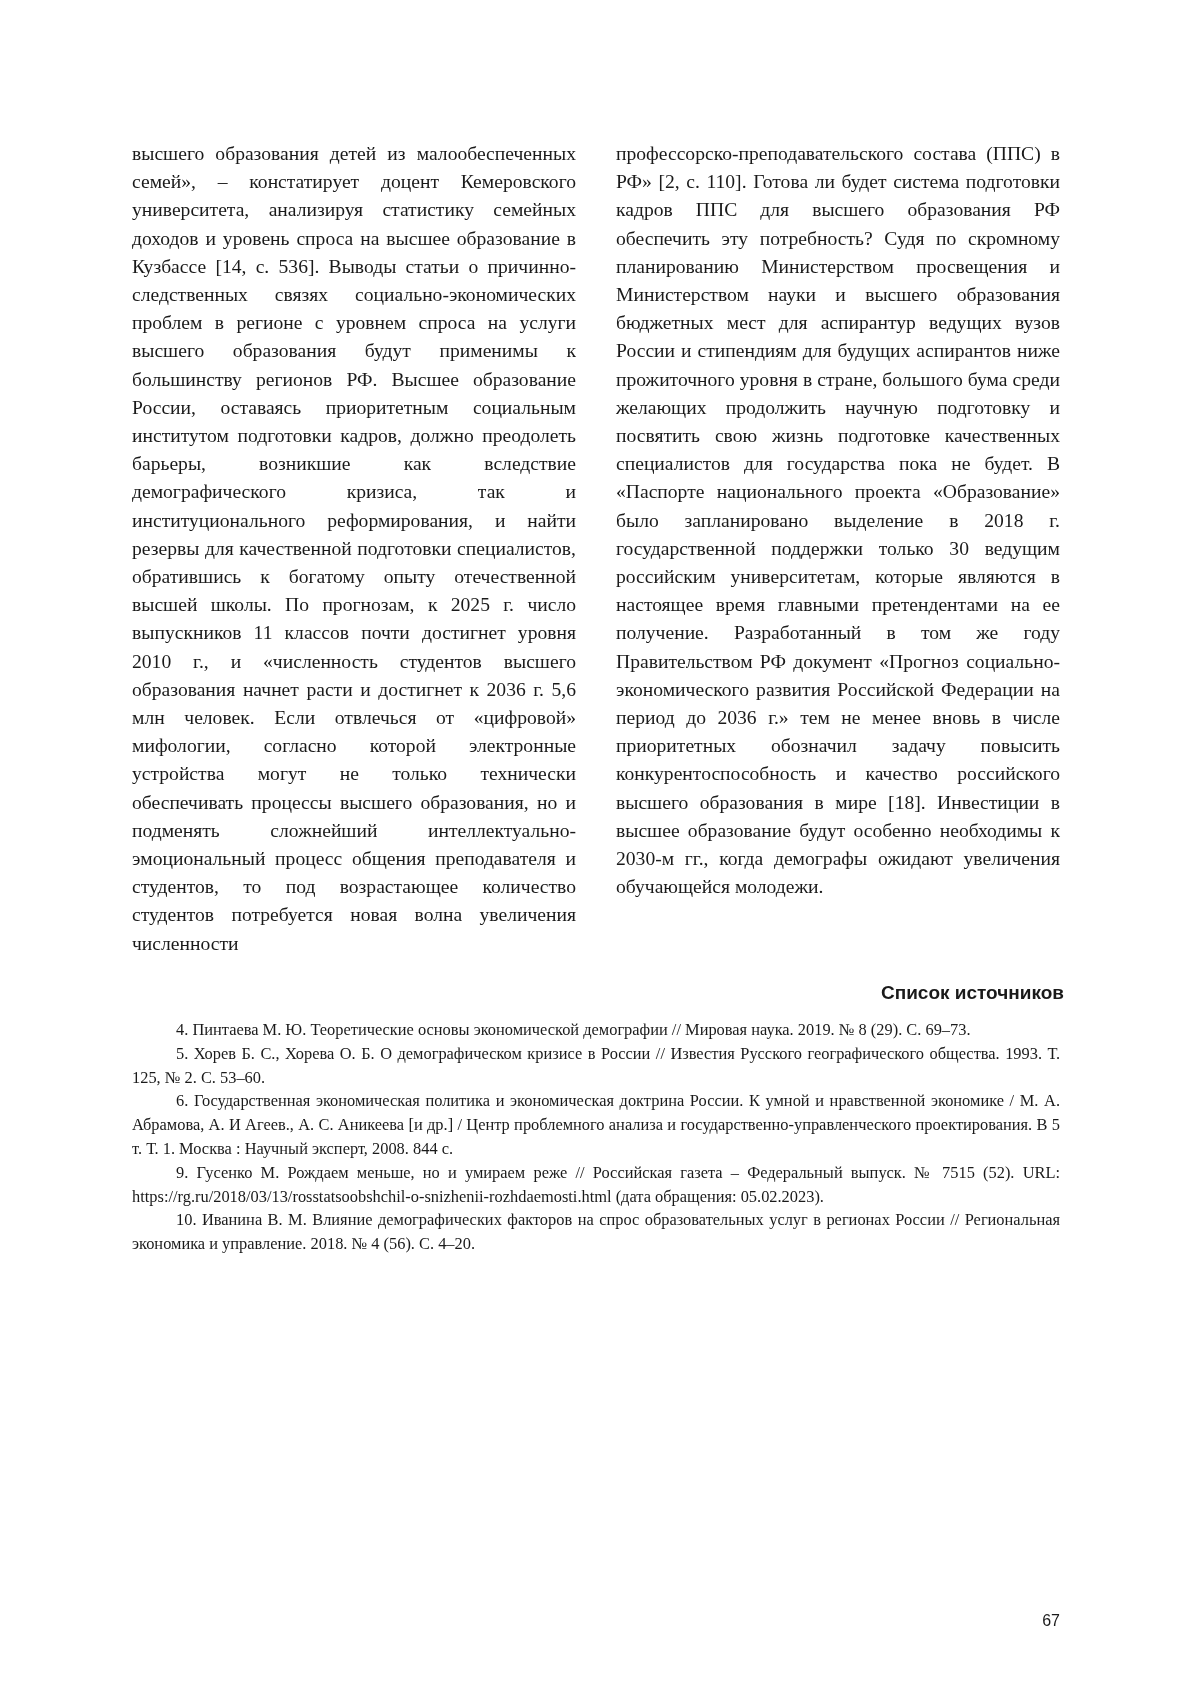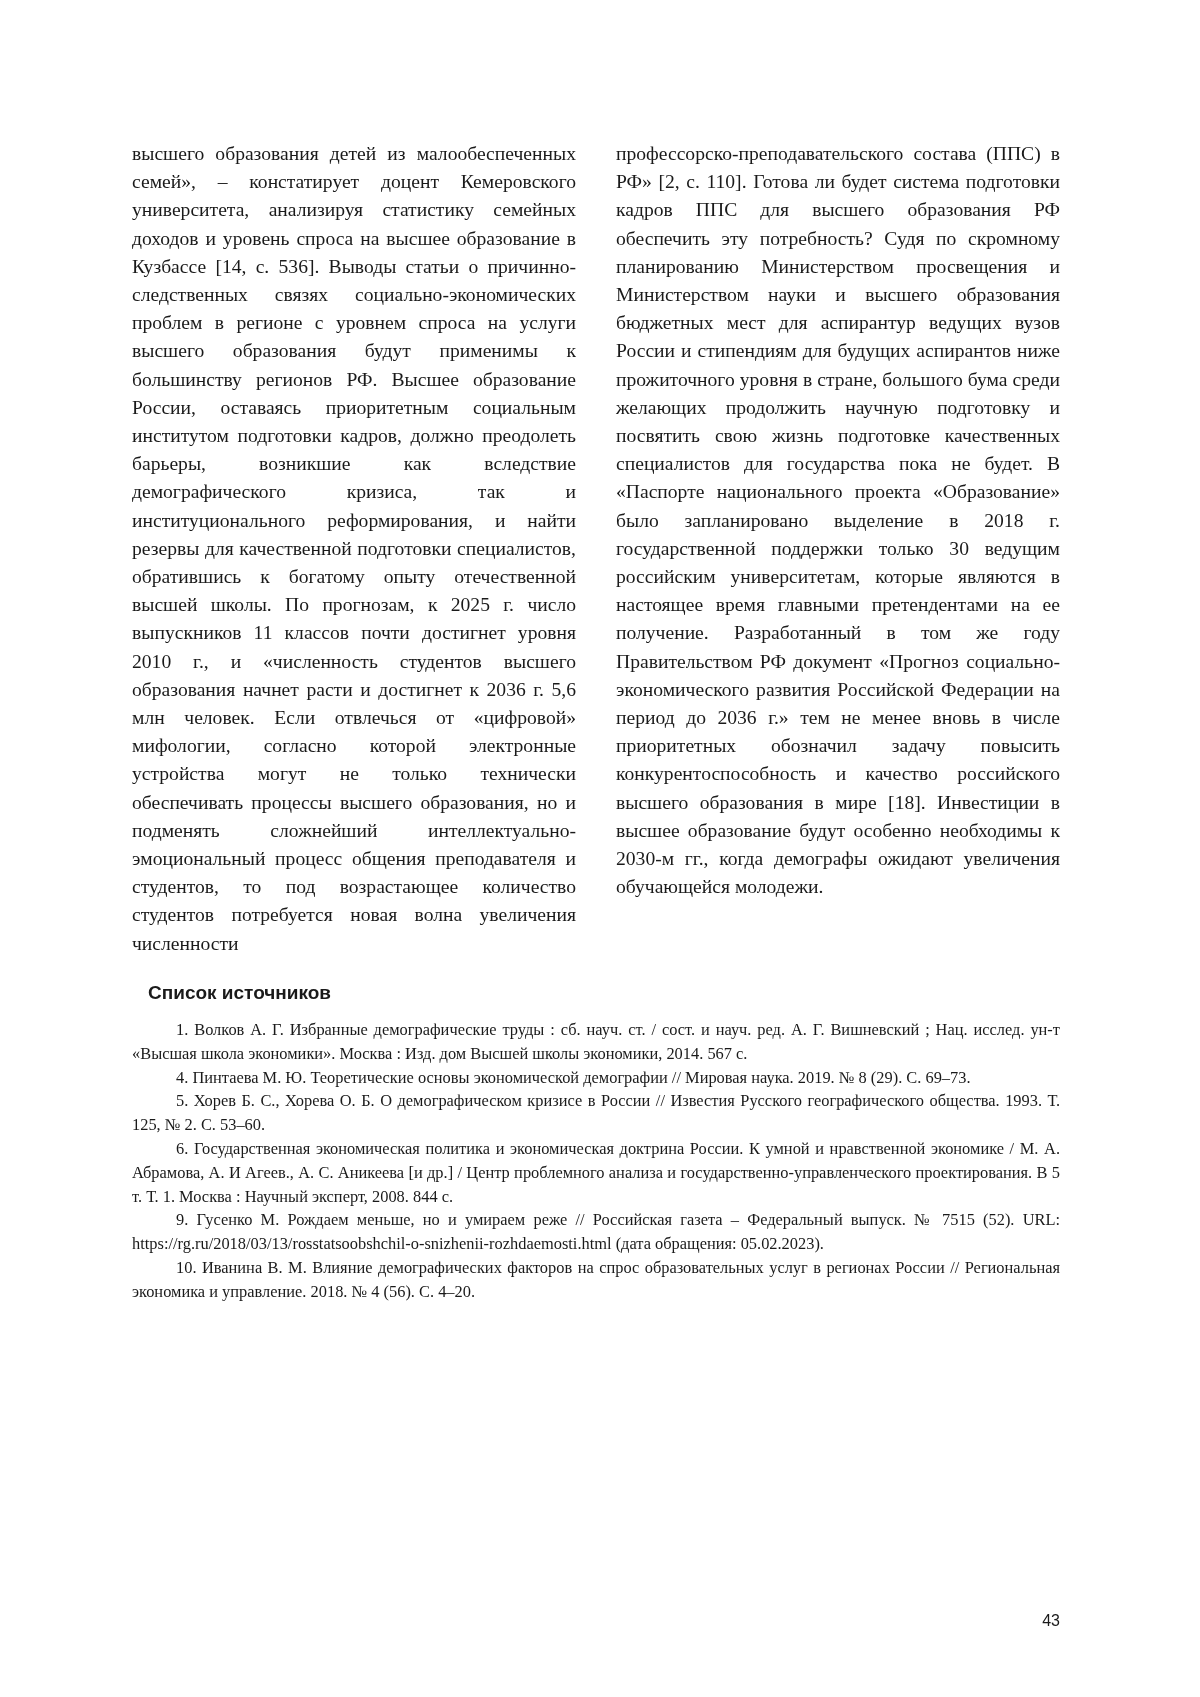--- a/index.html
+++ b/index.html
@@ -1,43 +1,42 @@
 <!DOCTYPE html>
 <html><head>
 <meta charset="utf-8">
 <style>
   html, body { margin: 0; padding: 0; background: #ffffff; }
   body { width: 1200px; height: 1697px; position: relative; overflow: hidden; }
   .page { position: absolute; left: 0; top: 0; width: 1200px; height: 1697px; background: #fff; color: #1a1a1a; }
   .cols { position: absolute; left: 132px; top: 140px; width: 928px; display: flex; justify-content: space-between; }
   .col { width: 444px; font-family: "Liberation Serif", serif; font-size: 19.6px; line-height: 28.2px; text-align: justify; color: #1a1a1a; }
   .col p { margin: 0; }
-  .refs-title { position: absolute; left: 148px; top: 982px; width: 928px; text-align: left; font-family: "Liberation Sans", sans-serif; font-weight: bold; font-size: 19px; color: #1a1a1a; }
+  .refs-title { position: absolute; left: 136px; top: 982px; width: 928px; text-align: right; font-family: "Liberation Sans", sans-serif; font-weight: bold; font-size: 19px; color: #1a1a1a; }
   .refs { position: absolute; left: 132px; top: 1018px; width: 928px; font-family: "Liberation Serif", serif; font-size: 16.4px; line-height: 23.8px; text-align: justify; color: #1a1a1a; }
   .ref { text-indent: 44px; margin: 0; }
   .page-num { position: absolute; right: 140px; top: 1612px; font-family: "Liberation Sans", sans-serif; font-size: 16px; color: #1a1a1a; }
 </style>
 </head>
 <body>
 
 <div class="page">
   <div class="cols">
     <div class="col">
       <p>высшего образования детей из малообеспеченных семей», – констатирует доцент Кемеровского университета, анализируя статистику семейных доходов и уровень спроса на высшее образование в Кузбассе [14, с. 536]. Выводы статьи о причинно-следственных связях социально-экономических проблем в регионе с уровнем спроса на услуги высшего образования будут применимы к большинству регионов РФ. Высшее образование России, оставаясь приоритетным социальным институтом подготовки кадров, должно преодолеть барьеры, возникшие как вследствие демографического кризиса, так и институционального реформирования, и найти резервы для качественной подготовки специалистов, обратившись к богатому опыту отечественной высшей школы. По прогнозам, к 2025 г. число выпускников 11 классов почти достигнет уровня 2010 г., и «численность студентов высшего образования начнет расти и достигнет к 2036 г. 5,6 млн человек. Если отвлечься от «цифровой» мифологии, согласно которой электронные устройства могут не только технически обеспечивать процессы высшего образования, но и подменять сложнейший интеллектуально-эмоциональный процесс общения преподавателя и студентов, то под возрастающее количество студентов потребуется новая волна увеличения численности</p>
     </div>
     <div class="col">
       <p>профессорско-преподавательского состава (ППС) в РФ» [2, с. 110]. Готова ли будет система подготовки кадров ППС для высшего образования РФ обеспечить эту потребность? Судя по скромному планированию Министерством просвещения и Министерством науки и высшего образования бюджетных мест для аспирантур ведущих вузов России и стипендиям для будущих аспирантов ниже прожиточного уровня в стране, большого бума среди желающих продолжить научную подготовку и посвятить свою жизнь подготовке качественных специалистов для государства пока не будет. В «Паспорте национального проекта «Образование» было запланировано выделение в 2018 г. государственной поддержки только 30 ведущим российским университетам, которые являются в настоящее время главными претендентами на ее получение. Разработанный в том же году Правительством РФ документ «Прогноз социально-экономического развития Российской Федерации на период до 2036 г.» тем не менее вновь в числе приоритетных обозначил задачу повысить конкурентоспособность и качество российского высшего образования в мире [18]. Инвестиции в высшее образование будут особенно необходимы к 2030-м гг., когда демографы ожидают увеличения обучающейся молодежи.</p>
     </div>
   </div>
 
   <div class="refs-title">Список источников</div>
 
   <div class="refs">
-    <p class="ref">1. Волков А. Г. Избранные демографические труды : сб. науч. ст. / сост. и науч. ред. А. Г. Вишневский ; Нац. исслед. ун-т «Высшая школа экономики». Москва : Изд. дом Высшей школы экономики, 2014. 567 с.</p>
     <p class="ref">4. Пинтаева М. Ю. Теоретические основы экономической демографии // Мировая наука. 2019. № 8 (29). С. 69–73.</p>
     <p class="ref">5. Хорев Б. С., Хорева О. Б. О демографическом кризисе в России // Известия Русского географического общества. 1993. Т. 125, № 2. С. 53–60.</p>
     <p class="ref">6. Государственная экономическая политика и экономическая доктрина России. К умной и нравственной экономике / М. А. Абрамова, А. И Агеев., А. С. Аникеева [и др.] / Центр проблемного анализа и государственно-управленческого проектирования. В 5 т. Т. 1. Москва : Научный эксперт, 2008. 844 с.</p>
     <p class="ref">9. Гусенко М. Рождаем меньше, но и умираем реже // Российская газета – Федеральный выпуск. № 7515 (52). URL: https://rg.ru/2018/03/13/rosstatsoobshchil-o-snizhenii-rozhdaemosti.html (дата обращения: 05.02.2023).</p>
     <p class="ref">10. Иванина В. М. Влияние демографических факторов на спрос образовательных услуг в регионах России // Региональная экономика и управление. 2018. № 4 (56). С. 4–20.</p>
   </div>
 
-  <div class="page-num">43</div>
+  <div class="page-num">67</div>
 </div>
 
 </body></html>

